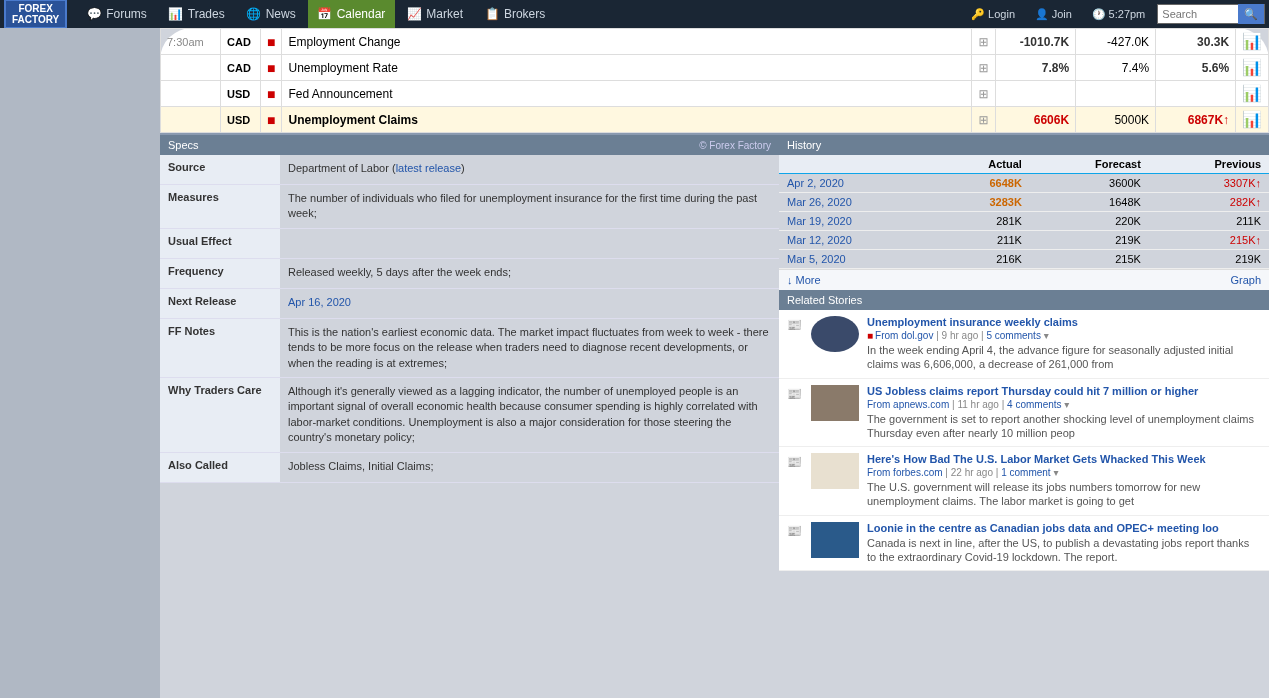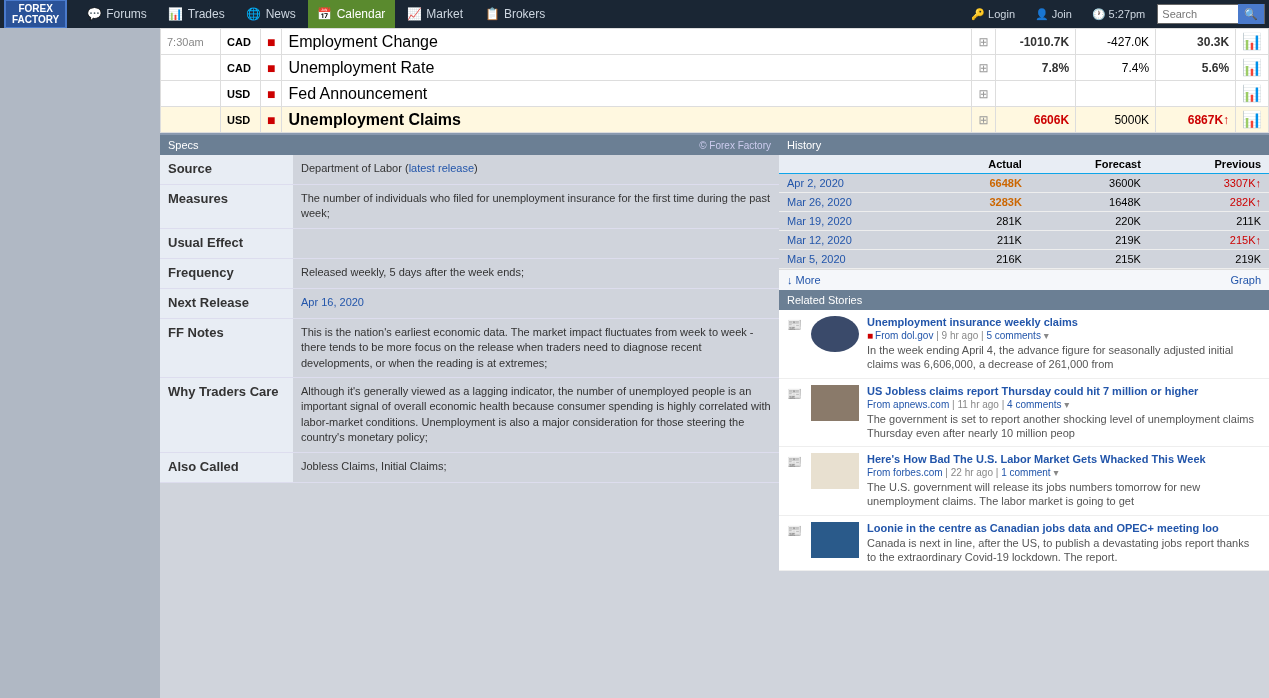--- a/index.html
+++ b/index.html
@@ -86,31 +86,32 @@
     .main-content { padding: 0; display: flex; }
     .left-sidebar { width: 160px; background: #b0b8c4; min-height: 670px; }
 
     .content-area { flex: 1; }
 
     
     .calendar-top-table {
       width: 100%;
       border-collapse: collapse;
       background: #fff;
+      border-radius: 32px;
     }
     .calendar-top-table td, .calendar-top-table th {
       border: 1px solid #ddd;
       padding: 3px 6px;
       vertical-align: middle;
     }
     .time-cell { color: #888; font-size: 11px; width: 60px; }
     .currency-cell { font-size: 11px; font-weight: bold; width: 40px; }
     .impact-cell { width: 20px; text-align: center; }
     .impact-red { color: #cc0000; font-size: 14px; }
-    .event-name { font-size: 16px; }
+    .event-name { font-size: 12px; }
     .event-name.bold { font-weight: bold; }
     .icon-cell { width: 24px; text-align: center; }
     .chart-icon { color: #5a7fa8; font-size: 16px; }
 
     
     .detail-panel {
       display: flex;
       width: 100%;
       border-top: 2px solid #8a9ab0;
     }
@@ -123,25 +124,25 @@
       justify-content: space-between;
       align-items: center;
     }
     .specs-credit { color: #cce; font-size: 10px; }
     .spec-row {
       display: flex;
       border-bottom: 1px solid #dde;
       min-height: 30px;
     }
     .spec-label {
-      width: 133px;
+      width: 120px;
       background: #e8edf4;
       padding: 6px 8px;
       font-weight: bold;
-      font-size: 13px;
+      font-size: 11px;
       color: #333;
       flex-shrink: 0;
     }
     .spec-value {
       padding: 6px 8px;
       font-size: 11px;
       color: #333;
       line-height: 1.4;
     }
     .spec-value a { color: #2255aa; text-decoration: none; }

